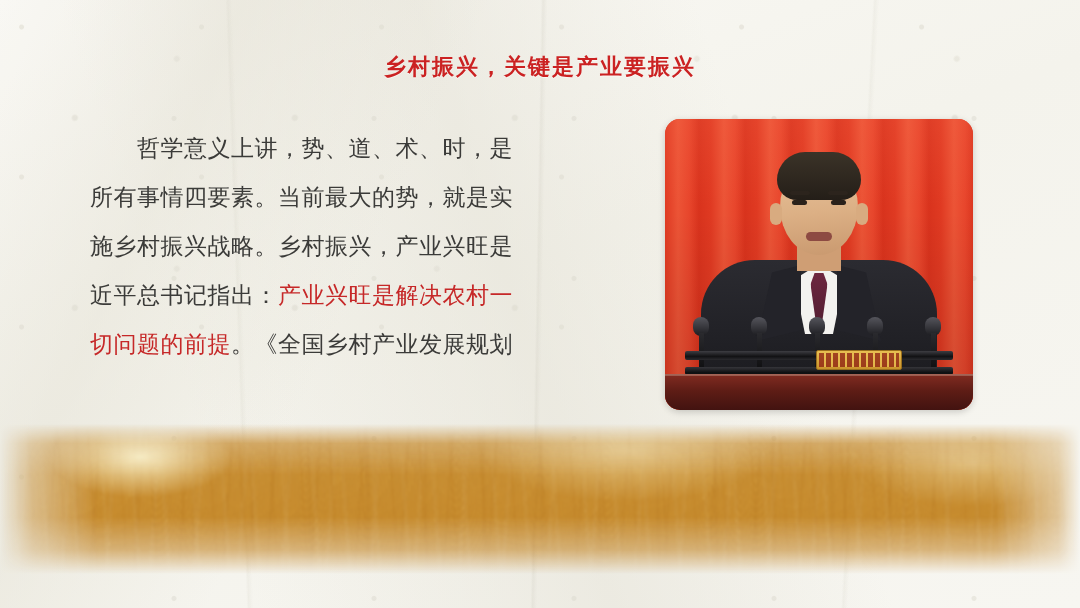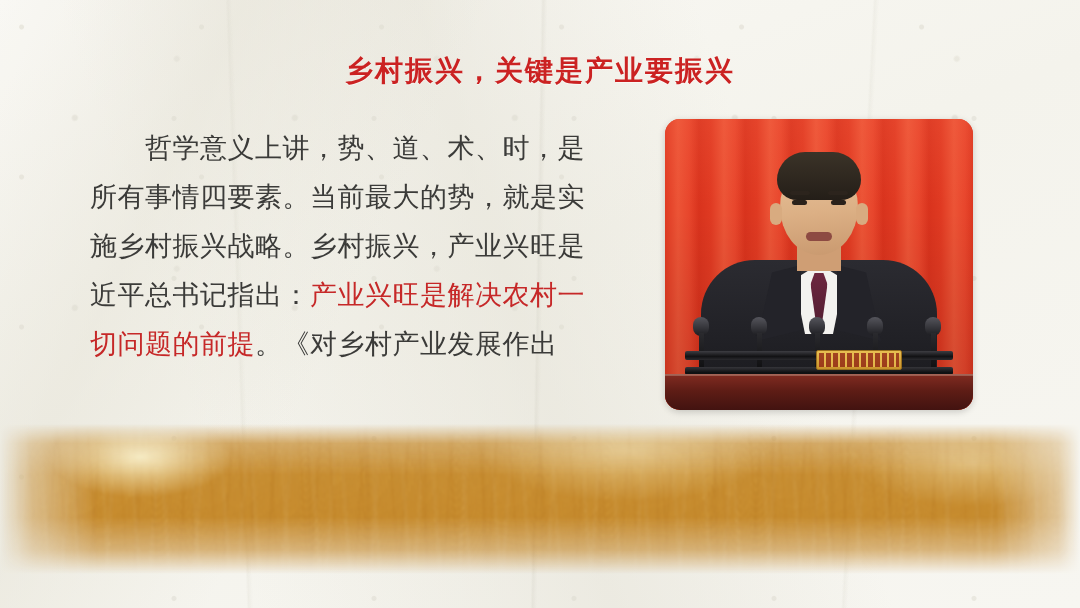--- a/index.html
+++ b/index.html
@@ -33,30 +33,30 @@
       linear-gradient(91deg, transparent 0 49.6%, rgba(205,202,190,.30) 49.8%, transparent 50.2%),
       linear-gradient(88deg, transparent 0 22.4%, rgba(208,205,192,.22) 22.6%, transparent 23%),
       linear-gradient(93deg, transparent 0 78.5%, rgba(206,203,190,.20) 78.7%, transparent 79.1%);
     opacity:.8;
   }
 
   
   .title{
     position:absolute;top:52px;left:0;width:1080px;
     text-align:center;
-    font-size:28px;font-weight:bold;letter-spacing:2px;
+    font-size:22px;font-weight:bold;letter-spacing:2px;
     color:#cb2222;
     text-shadow:0 1px 0 rgba(255,255,255,.55);
     white-space:nowrap;
   }
 
   
   .body-text{
     position:absolute;left:90px;top:124px;width:528px;
-    font-size:27px;line-height:49px;color:#3b3b39;
+    font-size:23px;line-height:49px;color:#3b3b39;
     letter-spacing:.5px;
   }
   .body-text p{margin:0;white-space:nowrap;}
   .body-text .ln{display:block;}
   .hl{color:#c62828;}
 
   
   .photo{
     position:absolute;left:665px;top:119px;width:308px;height:291px;
     border-radius:15px;overflow:hidden;
@@ -258,21 +258,21 @@
     <div class="wheat-blur"></div>
   </div>
 
   <div class="title">乡村振兴，关键是产业要振兴</div>
 
   <div class="body-text" id="body-text">
       <p class="ln"><span>　　哲学意义上讲，势、道、术、时，是</span></p>
       <p class="ln"><span>所有事情四要素。当前最大的势，就是实</span></p>
       <p class="ln"><span>施乡村振兴战略。乡村振兴，产业兴旺是</span></p>
       <p class="ln"><span>近平总书记指出：</span><span class="hl">产业兴旺是解决农村一</span></p>
-      <p class="ln"><span class="hl">切问题的前提</span><span>。《对乡村产业发展作出</span></p>
+      <p class="ln"><span class="hl">切问题的前提</span><span>。《全国乡村产业发展规划</span></p>
     </div>
 
   <div class="photo">
     <div class="curtain"></div>
     <div class="curtain-shade"></div>
 
     <div class="fig-suit"></div>
     <div class="fig-shirt"></div>
     <div class="fig-lapel-l"></div>
     <div class="fig-lapel-r"></div>

